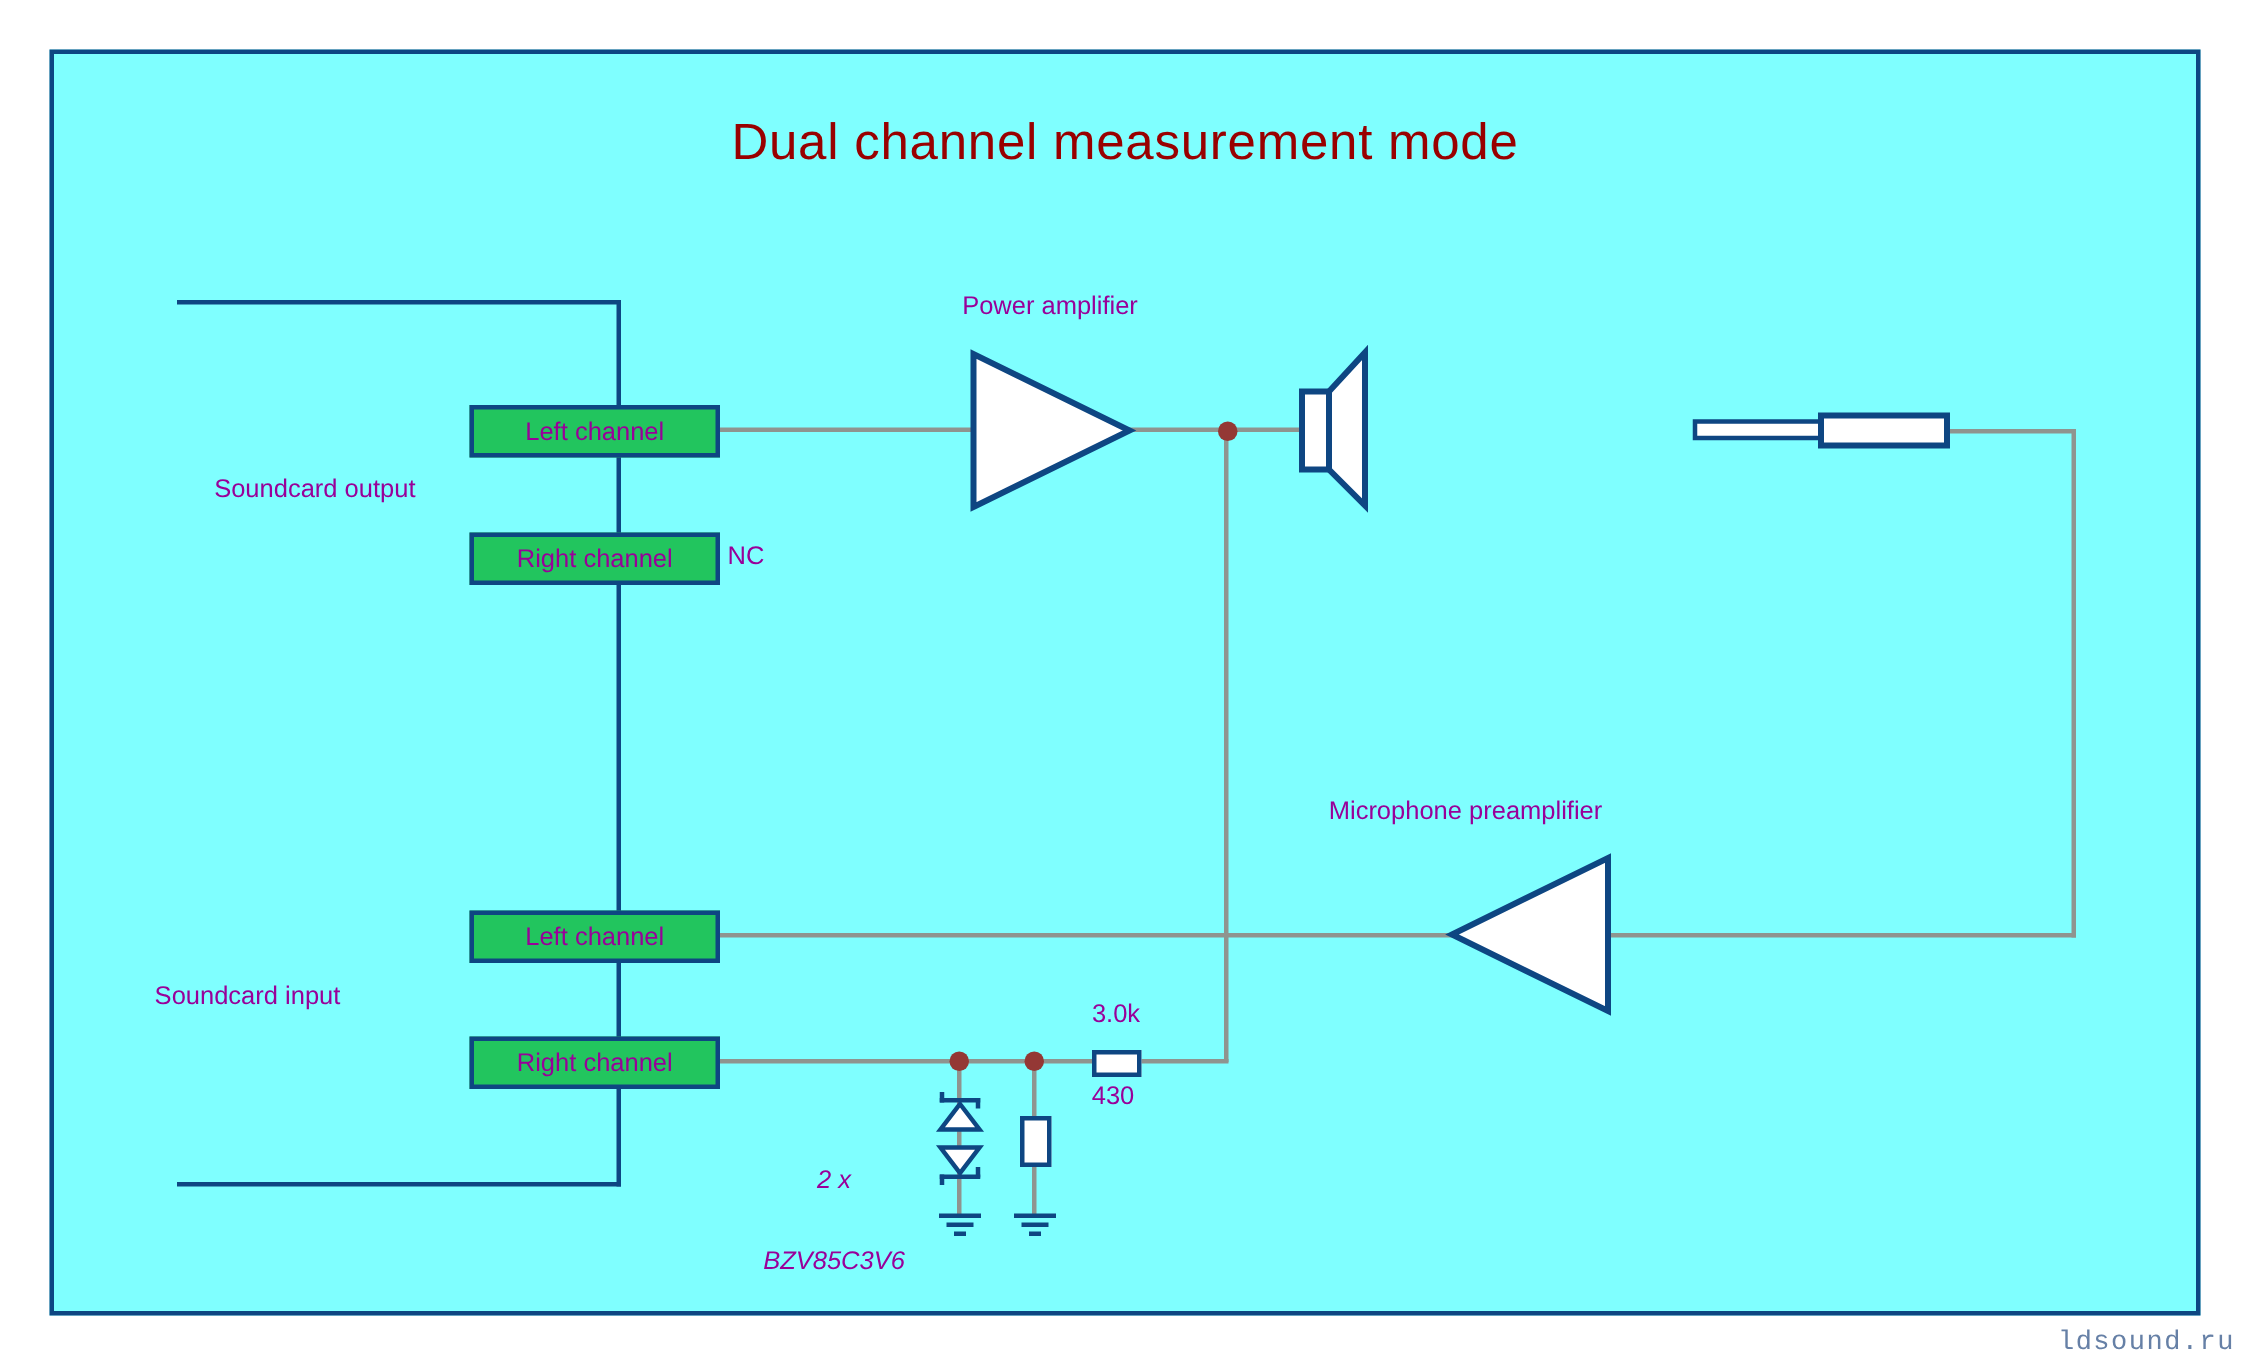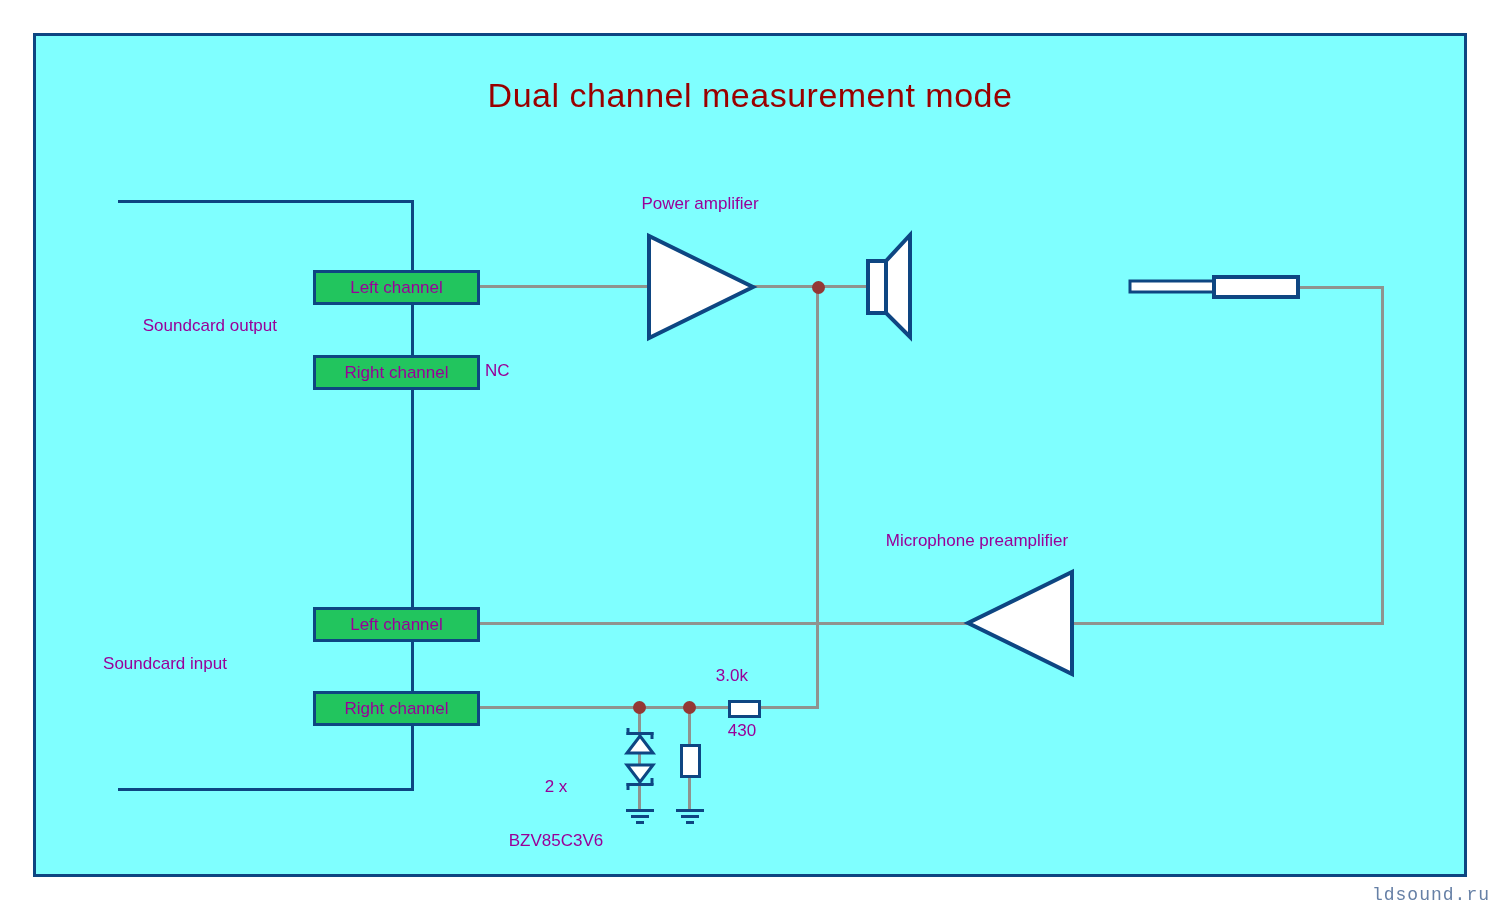--- a/index.html
+++ b/index.html
@@ -95,23 +95,23 @@
   </div>
   <div class="chbox" style="top:691px;">
     <span>Right channel</span>
   </div>
 
   <div class="lbl" style="left:60px;top:317px;width:217px;text-align:right;">Soundcard output</div>
   <div class="lbl" style="left:60px;top:655px;width:210px;text-align:center;">Soundcard input</div>
   <div class="lbl" style="left:485px;top:362px;">NC</div>
   <div class="lbl" style="left:600px;top:195px;width:200px;text-align:center;">Power amplifier</div>
   <div class="lbl" style="left:867px;top:532px;width:220px;text-align:center;">Microphone preamplifier</div>
-  <div class="lbl" style="left:668px;top:667px;width:80px;text-align:right;">3.0k</div>
+  <div class="lbl" style="left:704px;top:667px;width:80px;text-align:center;">3.0k</div>
   <div class="lbl" style="left:712px;top:722px;width:60px;text-align:center;">430</div>
-  <div class="lbl" style="left:486px;top:742px;width:140px;text-align:center;">
+  <div class="lbl" style="left:486px;top:742px;width:140px;text-align:center;font-style:italic;">
     <span style="display:block;">2 x</span>
     <span style="display:block;">BZV85C3V6</span>
   </div>
 
   <svg class="sym" style="left:645px;top:232px;" width="112" height="110" viewBox="0 0 112 110">
     <polygon points="4,4 4,106 108,55" stroke-width="4"></polygon>
   </svg>
 
   <svg class="sym" style="left:964px;top:568px;" width="112" height="110" viewBox="0 0 112 110">
     <polygon points="108,4 108,106 4,55" stroke-width="4"></polygon>

